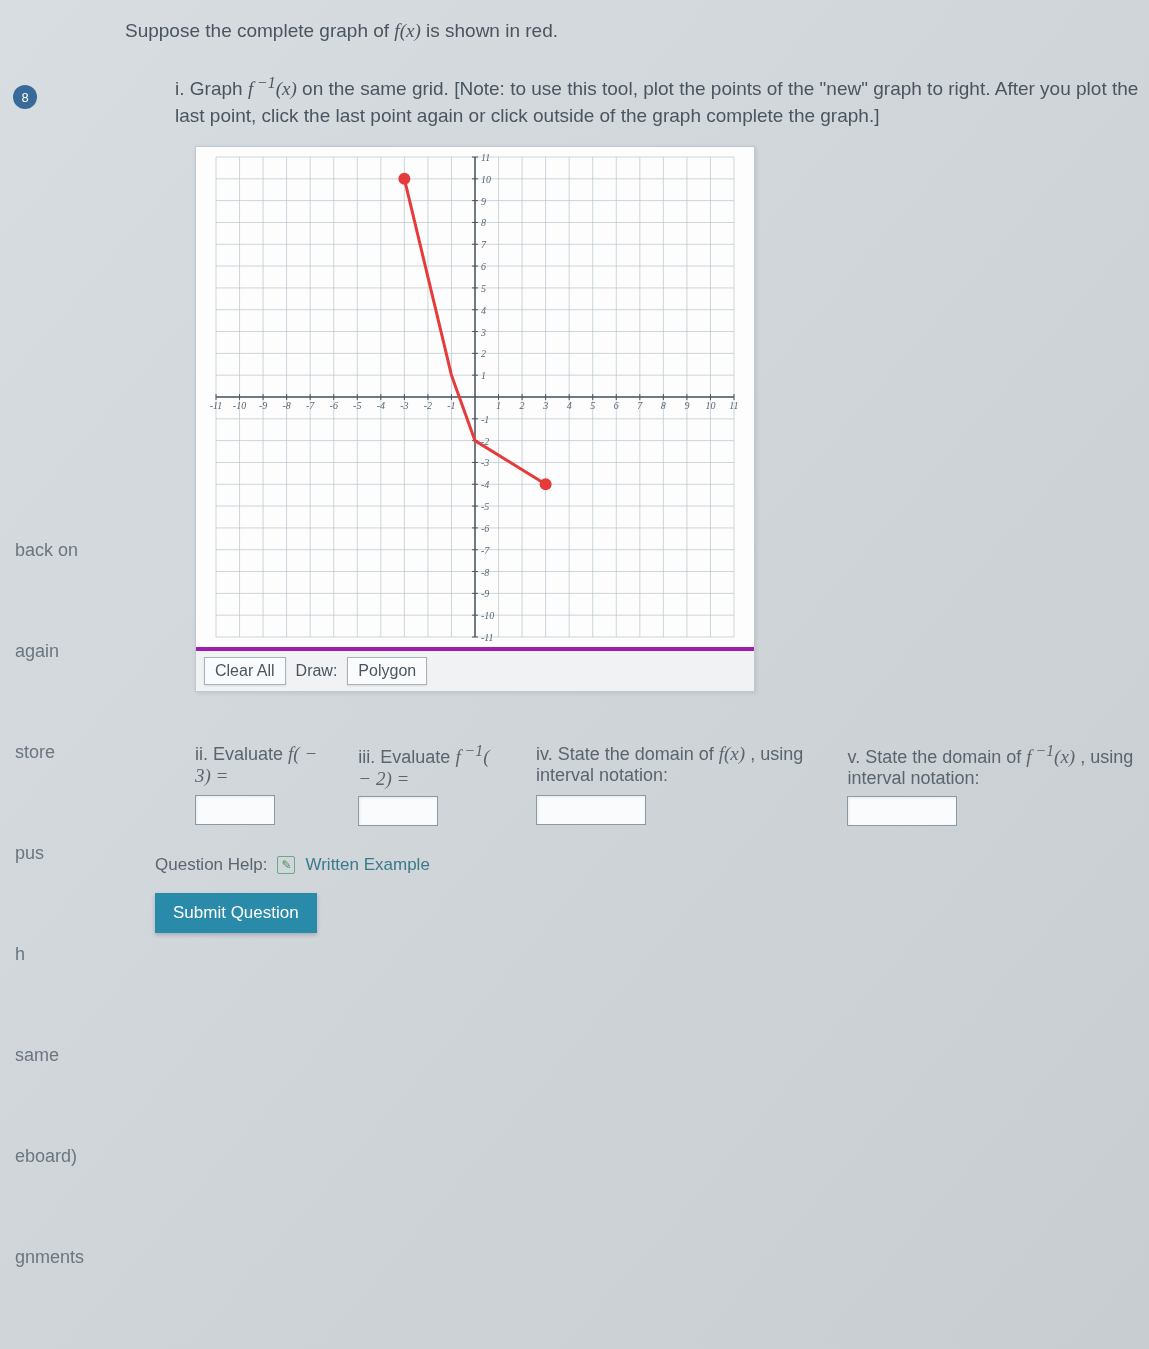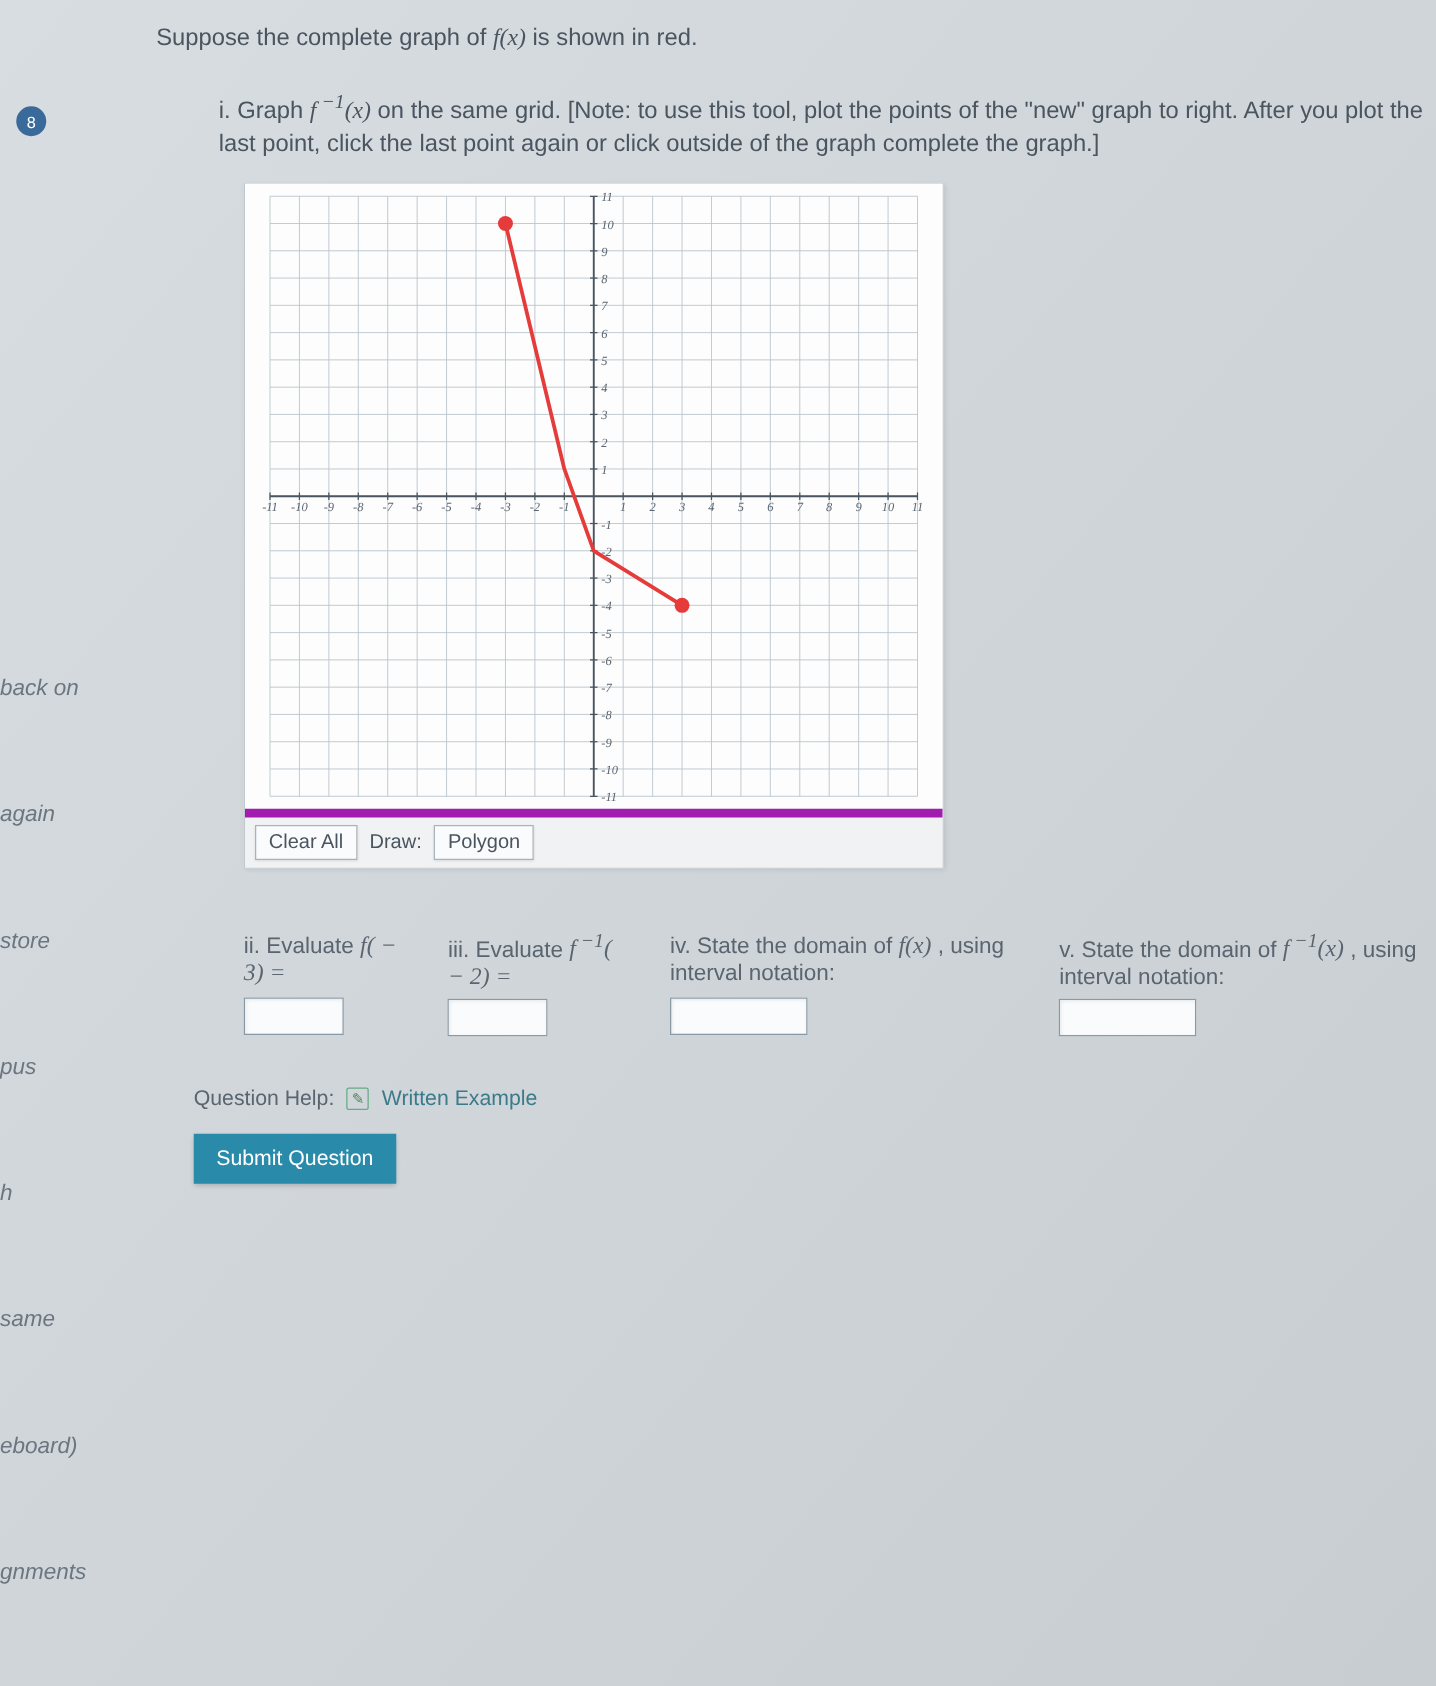--- a/index.html
+++ b/index.html
@@ -16,21 +16,21 @@
     position: absolute;
     left: 0;
     top: 540px;
     width: 70px;
     display: flex;
     flex-direction: column;
     gap: 80px;
     font-size: 18px;
     color: #6b7680;
   }
-  .sidebar div { padding-left: 0; white-space: nowrap; font-style: italic; }
+  .sidebar div { padding-left: 15px; white-space: nowrap; }
   .main {
     position: absolute;
     left: 85px;
     top: 0;
     right: 0;
     padding: 20px 10px 10px 30px;
   }
   .intro {
     font-size: 19px;
     color: #4a5560;
@@ -65,21 +65,21 @@
     background: #f8f9fa;
     border: 1px solid #bfc8ce;
     padding: 0;
     box-shadow: 1px 1px 4px rgba(0,0,0,0.1);
   }
   .graph-svg {
     display: block;
     background: #fdfdfd;
   }
   .graph-toolbar {
-    border-top: 7px solid #a21caf;
+    border-top: 4px solid #a21caf;
     padding: 6px 8px;
     background: #f0f2f4;
     display: flex;
     gap: 6px;
     align-items: center;
     font-size: 16px;
   }
   .tb-btn {
     border: 1px solid #a8b3bb;
     background: #fafbfc;
@@ -104,21 +104,21 @@
   .inp {
     width: 80px;
     height: 30px;
     border: 1px solid #8a9aa5;
     background: #fafbfc;
     box-shadow: inset 1px 1px 3px rgba(0,0,0,0.08);
   }
   .inp.wide { width: 110px; }
   .qhelp {
     margin-left: 40px;
-    margin-top: 40px;
+    margin-top: 29px;
     font-size: 17px;
     color: #5a6570;
     display: flex;
     align-items: center;
     gap: 10px;
   }
   .help-icon {
     width: 18px;
     height: 18px;
     border: 1px solid #6a8;

